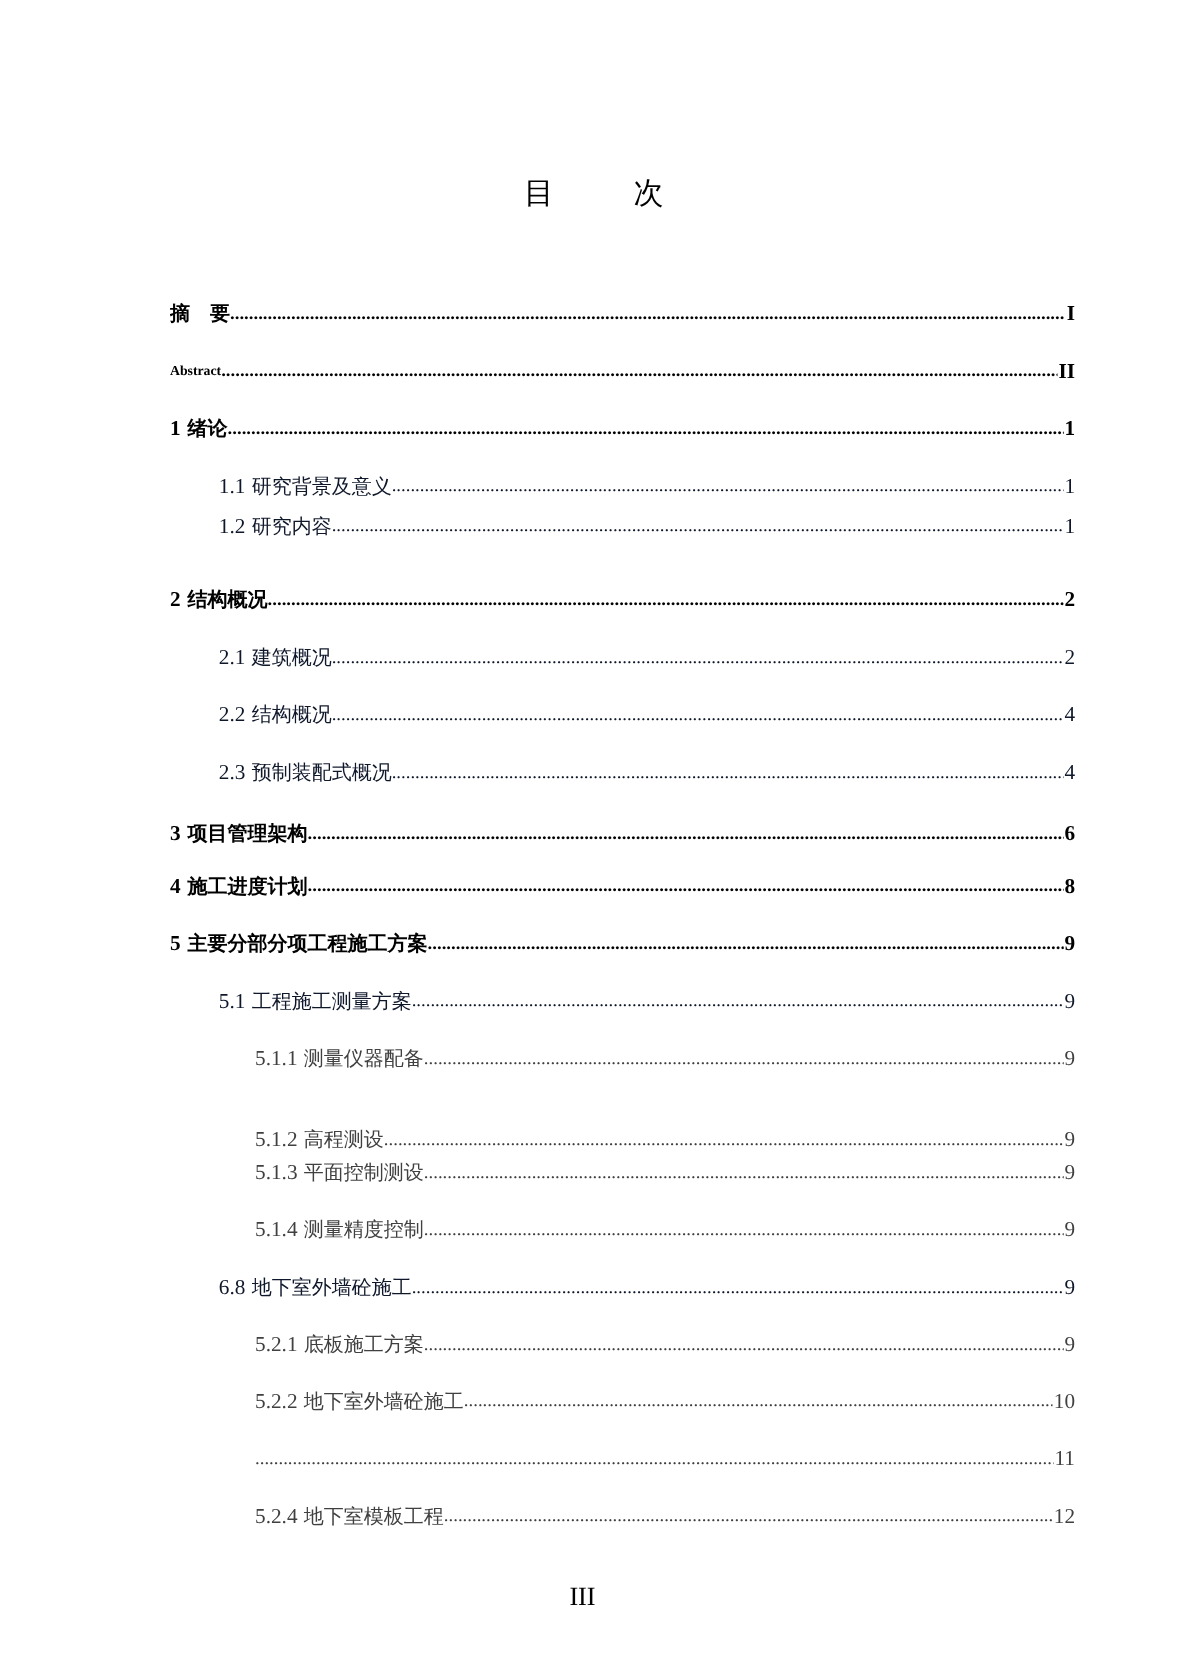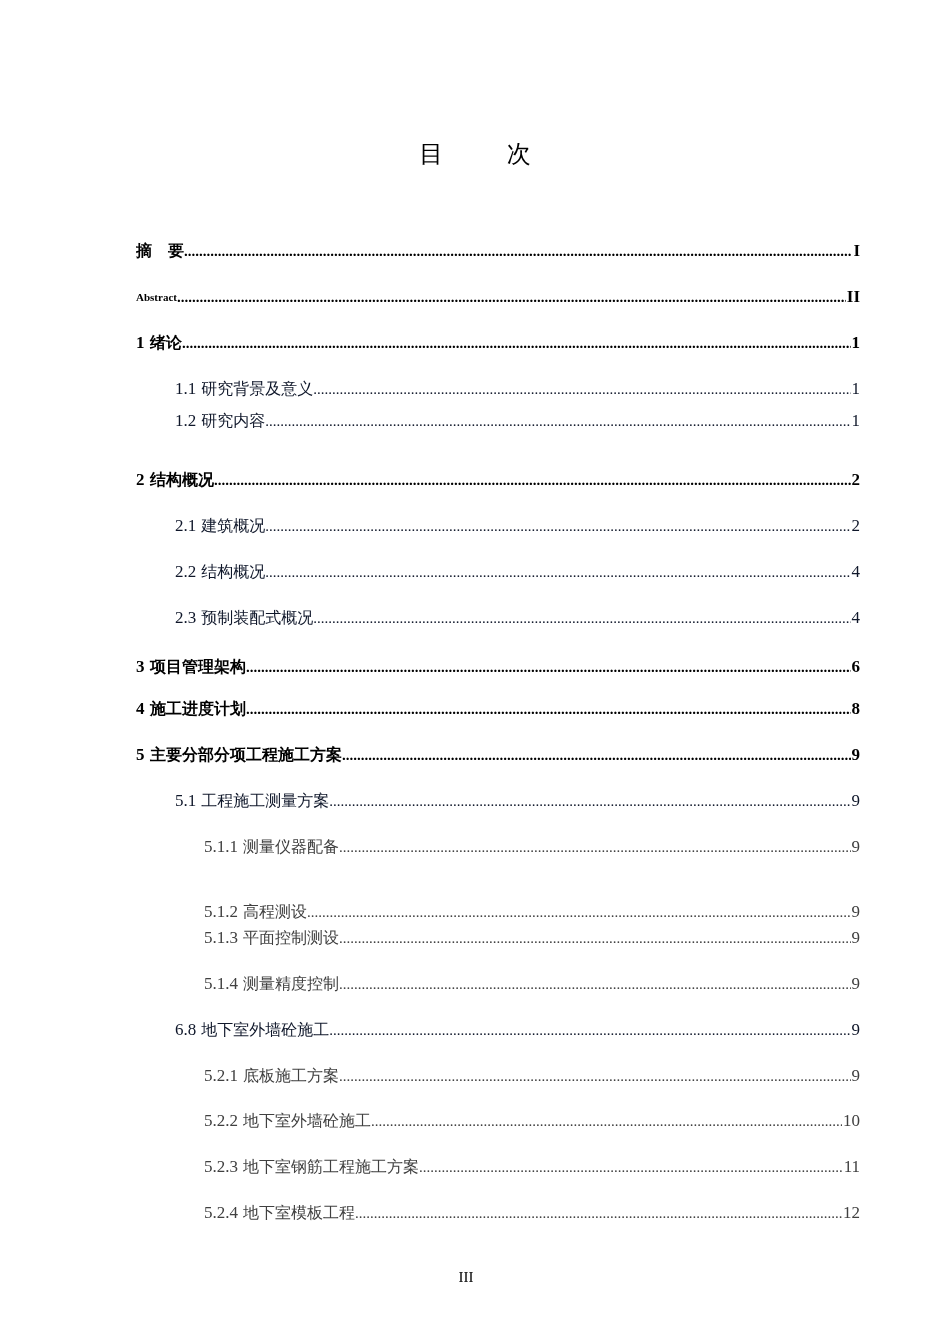--- a/index.html
+++ b/index.html
@@ -73,21 +73,21 @@
       font-family: "Liberation Serif", "DejaVu Serif", serif;
       font-size: 17px;
       padding-left: 1px;
     }
     .page-number {
       position: absolute;
       top: 1265px;
       left: 0;
       width: 932px;
       text-align: center;
-      font-size: 15px;
+      font-size: 21px;
       line-height: 24px;
     }
   </style>
 </head>
 <body>
 
 <div class="page-title">目 次</div>
 
 <div class="toc">
   <div class="toc-entry level-1" style="top:0px">
@@ -184,21 +184,20 @@
     <span class="toc-label"><span class="num">5.2.1</span> <span>底板施工方案</span></span>
     <span class="toc-leader"></span>
     <span class="toc-page">9</span>
   </div>
   <div class="toc-entry level-3" style="top:870px">
     <span class="toc-label"><span class="num">5.2.2</span> <span>地下室外墙砼施工</span></span>
     <span class="toc-leader"></span>
     <span class="toc-page">10</span>
   </div>
   <div class="toc-entry level-3" style="top:916px">
-    <span class="toc-label"><span class="num">5.2.3</span> <span>地下室钢筋工程施工方案</span></span>
     <span class="toc-leader"></span>
     <span class="toc-page">11</span>
   </div>
   <div class="toc-entry level-3" style="top:962px">
     <span class="toc-label"><span class="num">5.2.4</span> <span>地下室模板工程</span></span>
     <span class="toc-leader"></span>
     <span class="toc-page">12</span>
   </div>
 </div>
 

